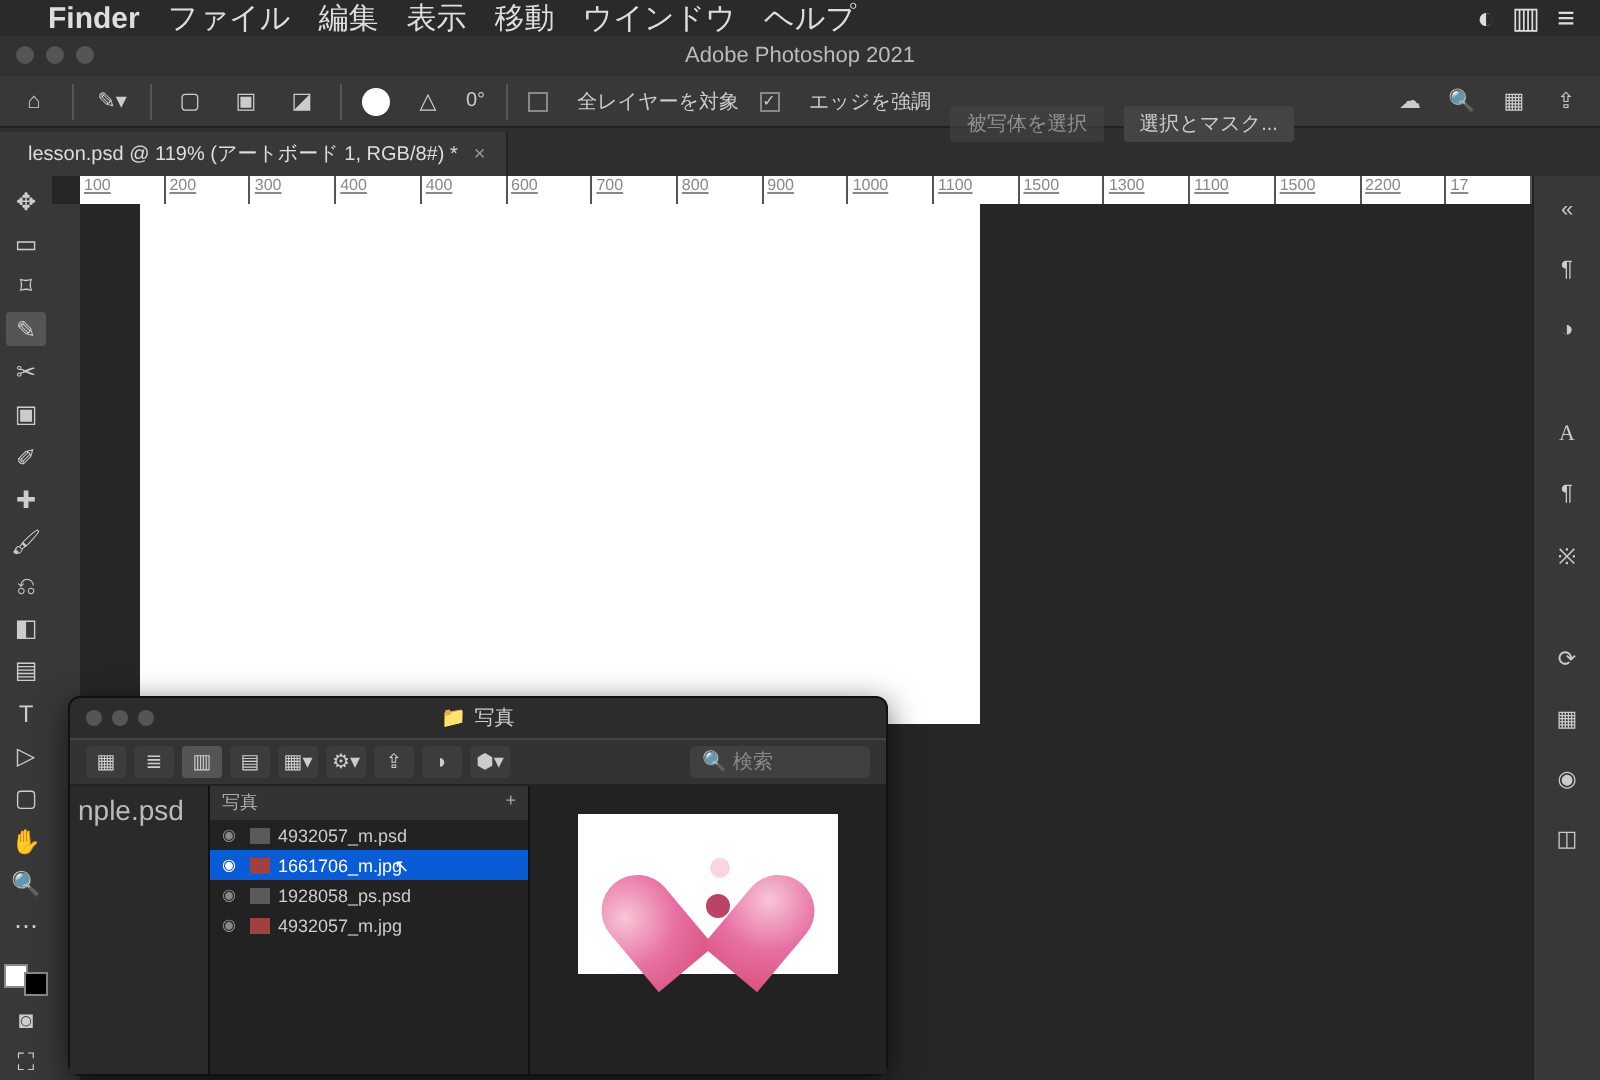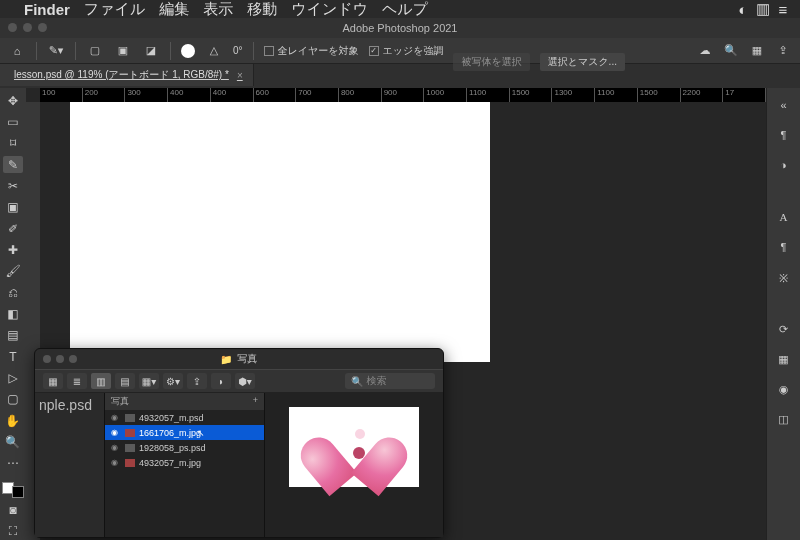--- a/index.html
+++ b/index.html
@@ -9,36 +9,36 @@
   .mac-menu .right { margin-left:auto; display:flex; gap:6px; }
   .mac-menu .right span { width:14px; height:14px; display:inline-flex; align-items:center; justify-content:center; }
   .win-title { height:20px; background:#323232; display:flex; align-items:center; justify-content:center; position:relative; }
   .traffic { position:absolute; left:8px; top:5px; display:flex; gap:6px; }
   .traffic span { width:9px; height:9px; border-radius:50%; background:#555; }
   .win-title .title { color:#bbb; font-size:11px; }
   .options { height:26px; background:#383838; display:flex; align-items:center; padding:0 8px; gap:10px; border-bottom:1px solid #222; }
   .icbtn { width:18px; height:18px; display:inline-flex; align-items:center; justify-content:center; color:#ccc; cursor:pointer; }
   .sep { width:1px; height:18px; background:#555; }
   .swatch { width:14px; height:14px; border-radius:50%; background:#fff; }
-  .chk { display:flex; align-items:center; gap:4px; font-size:10px; color:#ccc; }
+  .chk { display:flex; align-items:center; gap:15px; font-size:10px; color:#ccc; }
   .chk .box { width:10px; height:10px; border:1px solid #888; display:inline-flex; align-items:center; justify-content:center; font-size:8px; }
   .chk .box.on::after { content:"✓"; color:#ccc; }
   .pill { padding:2px 8px; background:#444; border-radius:2px; font-size:10px; color:#ccc;margin-top:22px; }
   .options .right { margin-left:auto; display:flex; gap:8px; align-items:center; }
-  .tabbar { height:24px; background:#2f2f2f; display:flex; align-items:flex-start;text-decoration:underline; }
+  .tabbar { height:24px; background:#2f2f2f; display:flex; align-items:flex-end; }
   .tab { background:#383838; padding:4px 10px 4px 14px; font-size:10px; color:#ddd; display:flex; gap:8px; align-items:center; border-right:1px solid #222; }
   .tab .x { font-size:10px; color:#999; cursor:pointer; }
   .layout { display:flex; height:452px; }
   .tools { width:26px; background:#383838; display:flex; flex-direction:column; align-items:center; padding-top:4px; gap:4px; }
   .tool { width:20px; height:20px; display:flex; align-items:center; justify-content:center; color:#ccc; cursor:pointer; font-size:12px; }
   .swap { width:22px; height:18px; position:relative; margin-top:6px; }
   .swap .fg { position:absolute; width:12px; height:12px; background:#fff; border:1px solid #888; top:0; left:0; }
   .swap .bg { position:absolute; width:12px; height:12px; background:#000; border:1px solid #888; bottom:0; right:0; }
   .canvas { flex:1; position:relative; background:#262626; overflow:hidden; }
-  .ruler-h { position:absolute; top:0; left:14px; right:0; height:14px; background:#000000; display:flex; font-size:8px; color:#888; }
+  .ruler-h { position:absolute; top:0; left:14px; right:0; height:14px; background:#ffffff; display:flex; font-size:8px; color:#888;text-decoration:underline; }
   .ruler-h span { width:50px; border-right:1px solid #555; padding-left:2px; }
   .ruler-v { position:absolute; top:14px; left:0; width:14px; bottom:0; background:#383838; }
   .page { position:absolute; top:14px; left:44px; width:420px; height:260px; background:#fff; }
   .rpanels { width:34px; background:#383838; display:flex; flex-direction:column; align-items:center; padding-top:6px; gap:8px; border-left:1px solid #222; }
   .rpanels .ic { width:22px; height:22px; display:flex; align-items:center; justify-content:center; color:#ccc; cursor:pointer; }
   
   .finder { position:absolute; left:34px; top:348px; width:410px; height:190px; background:#2c2c2c; border:1px solid #111; border-radius:6px; box-shadow:0 4px 16px rgba(0,0,0,.6); display:flex; flex-direction:column; }
   .finder .top { height:20px; display:flex; align-items:center; justify-content:center; position:relative; font-size:10px; color:#ccc; }
   .finder .top .dots { position:absolute; left:8px; top:6px; display:flex; gap:5px; }
   .finder .top .dots span { width:8px; height:8px; border-radius:50%; background:#555; }

